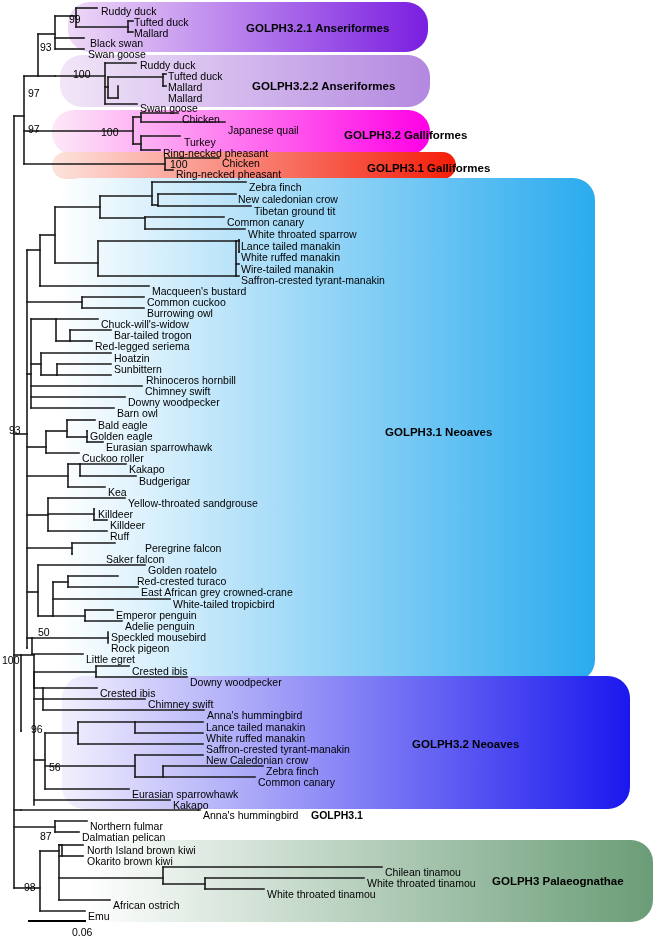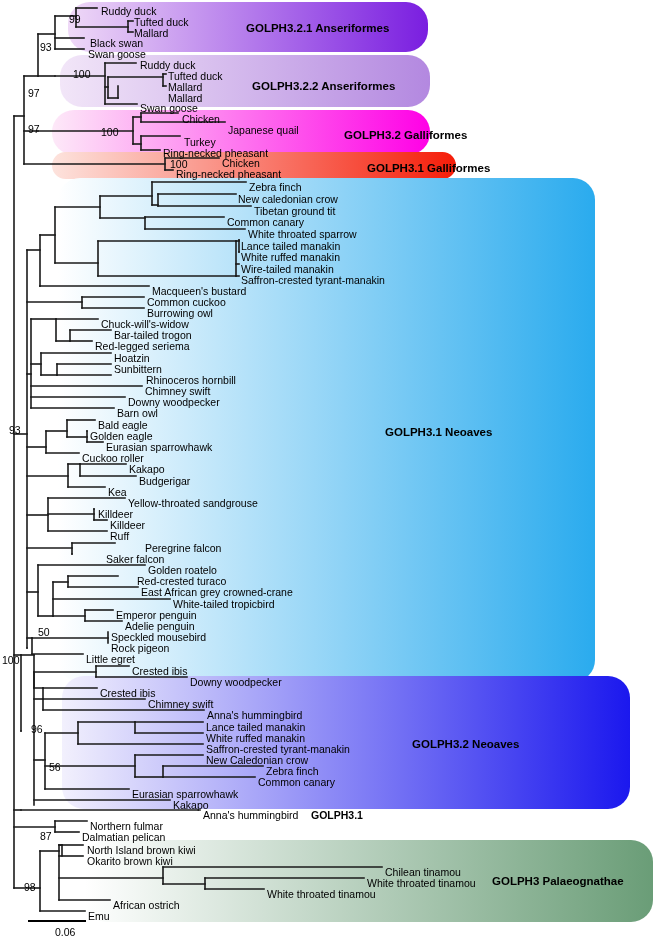--- a/index.html
+++ b/index.html
@@ -376,14 +376,14 @@
       <div class="clade-label" style="left: 367px; top: 162px;">GOLPH3.1 Galliformes</div>
       <div class="clade-label" style="left: 385px; top: 426px;">GOLPH3.1 Neoaves</div>
       <div class="clade-label" style="left: 412px; top: 738px;">GOLPH3.2 Neoaves</div>
       <div class="clade-label" style="left: 492px; top: 875px;">GOLPH3 Palaeognathae</div>
     </div>
   <div id="inlinetags">
       <div class="inline-tag" style="left: 311px; top: 809px;">GOLPH3.1</div>
     </div>
 
   <div class="scalebar-line" id="sbline" style="left: 28px; top: 920px; width: 58px;"></div>
-  <div class="scalebar-text" id="sbtext" style="left: 23px; top: 926px; padding-left: 32px;">0.06</div>
+  <div class="scalebar-text" id="sbtext" style="left: 40px; top: 926px; padding-left: 32px;">0.06</div>
 </div>
 
 </body></html>

